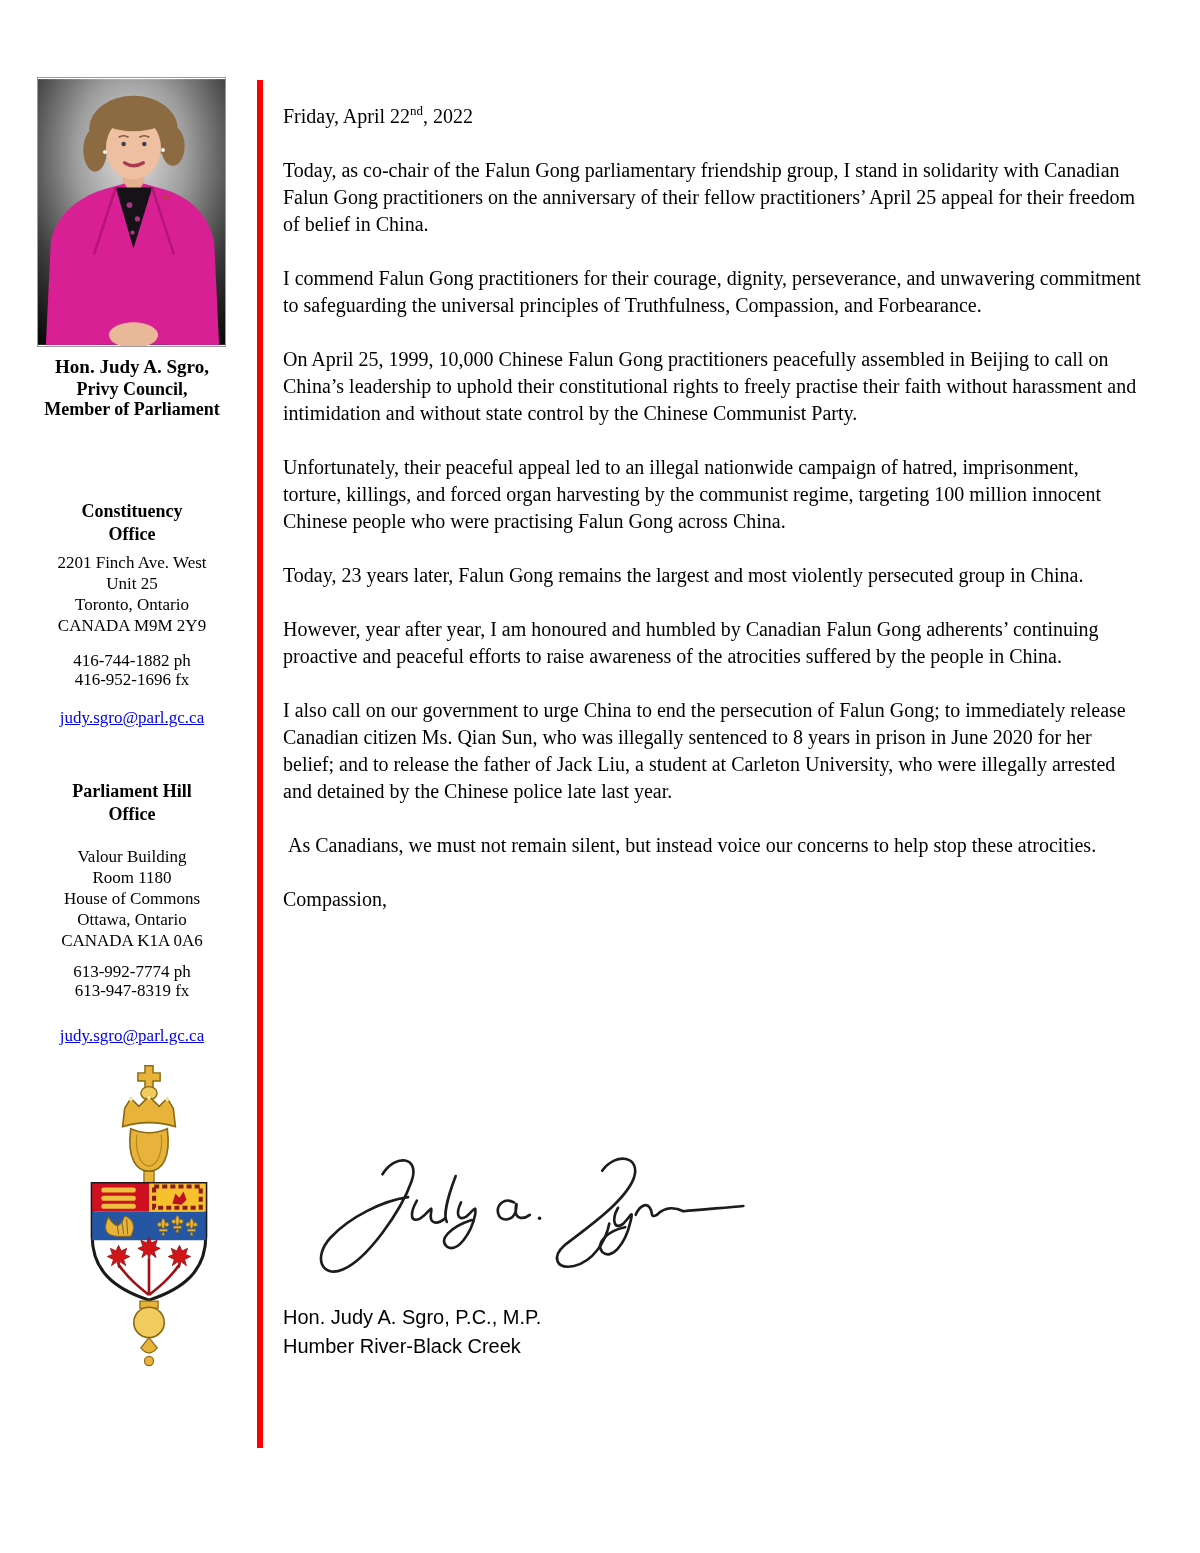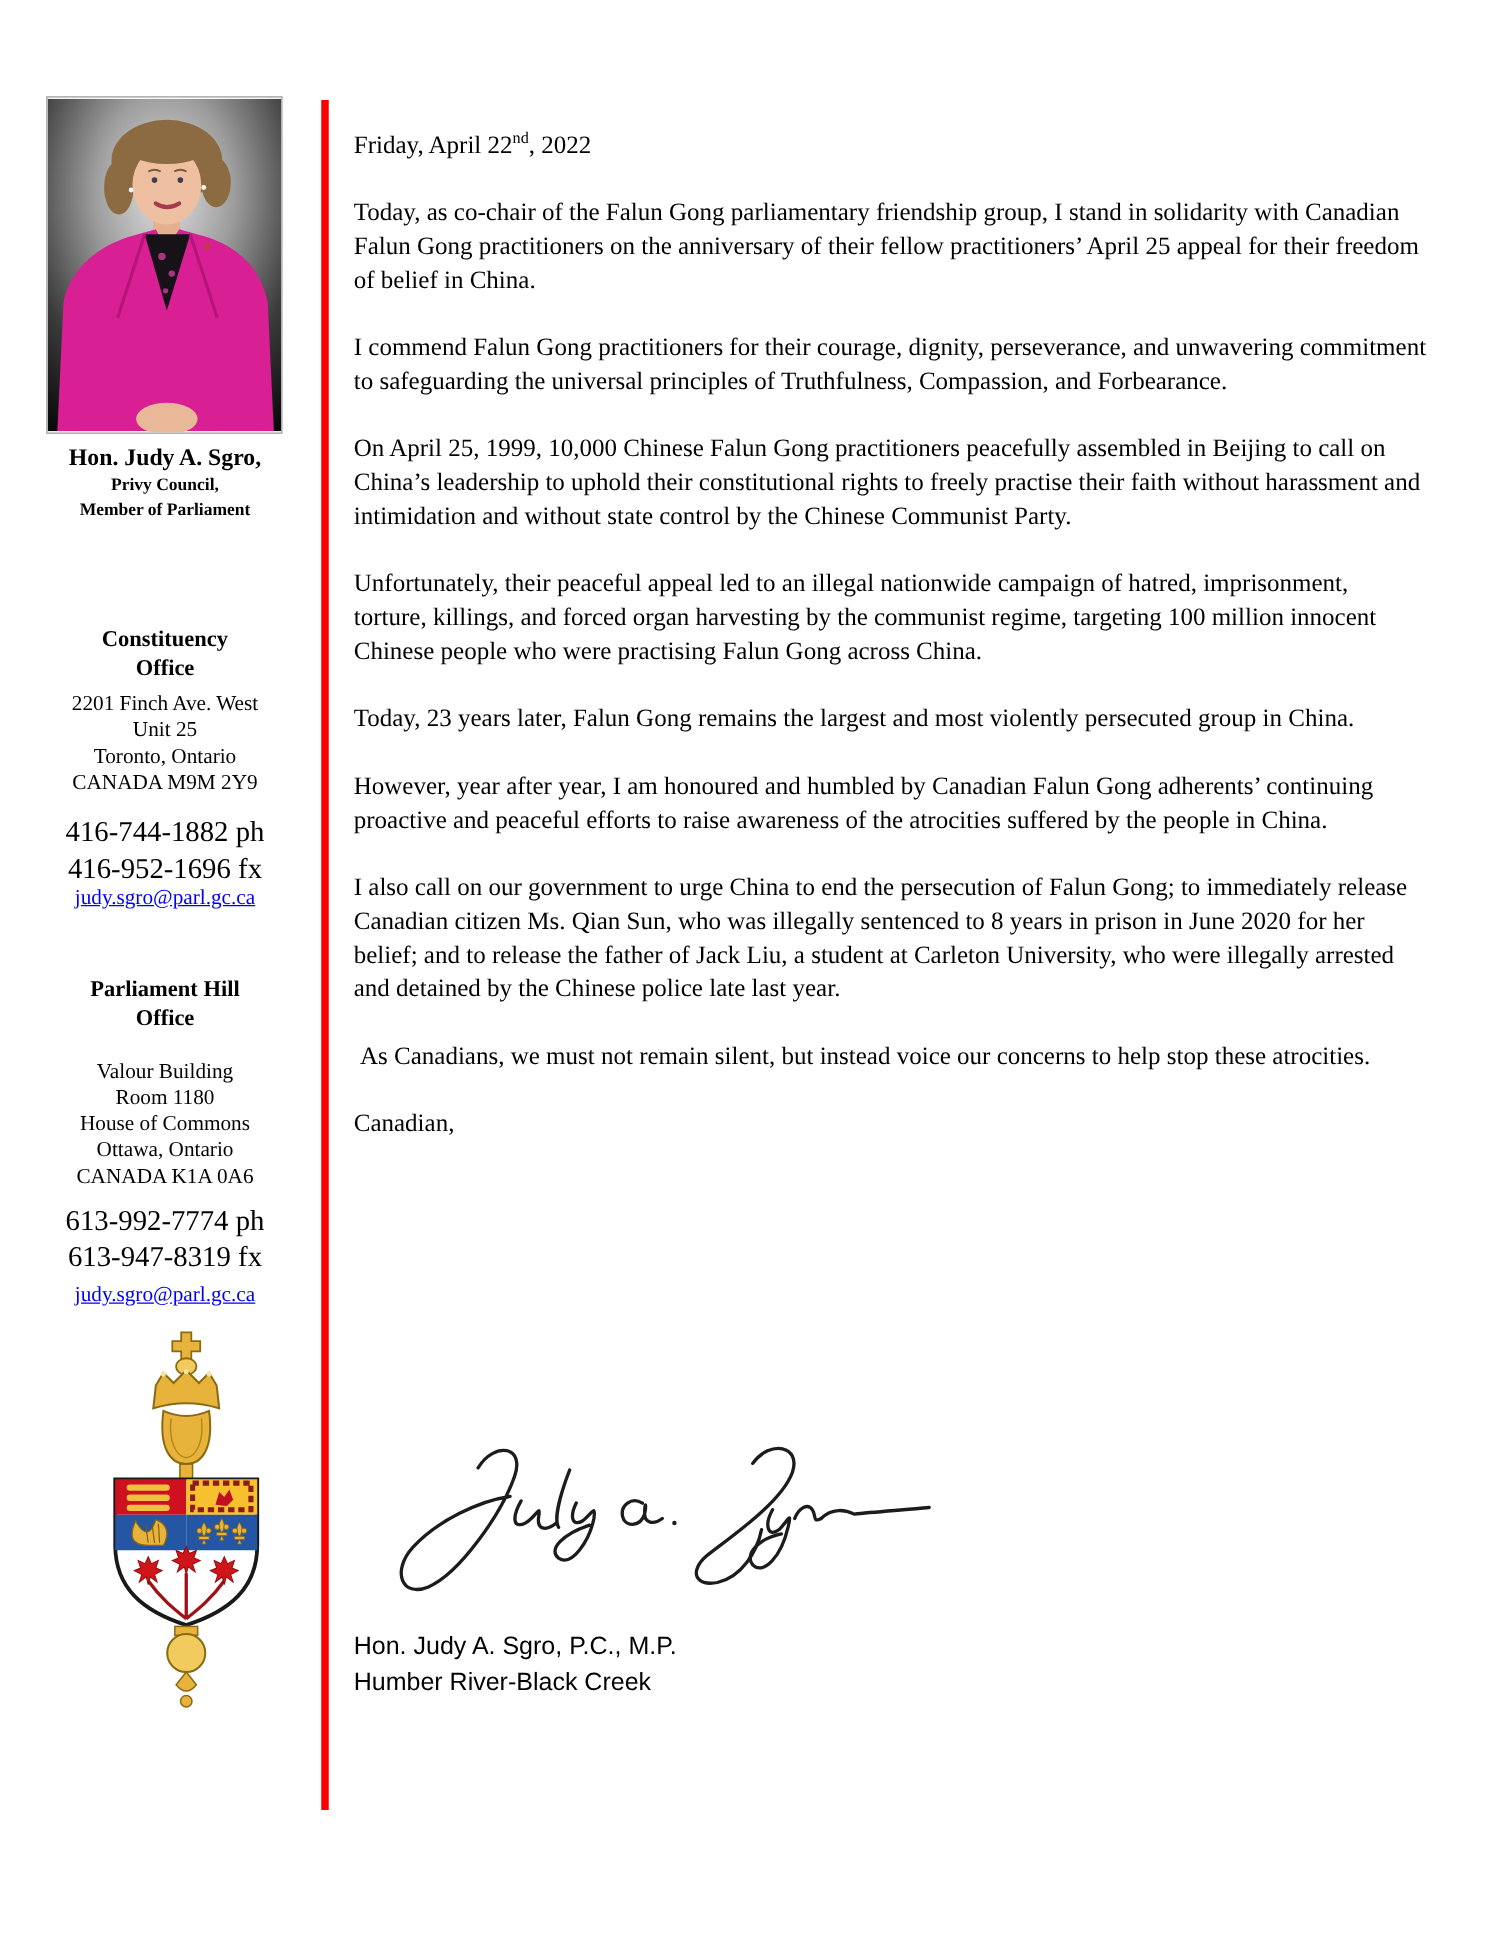--- a/index.html
+++ b/index.html
@@ -19,25 +19,25 @@
     border: 1px solid #9a9a9a;
     box-sizing: border-box;
     overflow: hidden;
   }
   .sidebar-block {
     position: absolute; left: 24px; width: 216px;
     text-align: center;
     font-family: "Liberation Serif", "DejaVu Serif", serif;
   }
   .name-main   { font-weight: bold; font-size: 19px; line-height: 24px; }
-  .name-sub    { font-weight: bold; font-size: 14px; line-height: 20px; }
+  .name-sub    { font-weight: bold; font-size: 18px; line-height: 20px; }
   .name-riding { font-weight: bold; font-size: 20px; line-height: 26px; }
   .office-heading { font-weight: bold; font-size: 18px; line-height: 23px; white-space: pre-line; }
   .office-address { font-size: 17px; line-height: 21px; white-space: pre-line; }
-  .office-phones  { font-size: 23px; line-height: 29px; white-space: pre-line; }
+  .office-phones  { font-size: 17px; line-height: 19px; white-space: pre-line; }
   .email-link {
     font-size: 17px;
     color: #0000ee;
     text-decoration: underline;
     cursor: pointer;
   }
   .crest-holder { position: absolute; left: 78px; top: 1062px; width: 142px; height: 318px; }
 
   
   .red-divider {
@@ -220,21 +220,21 @@
       <p>Today, as co-chair of the Falun Gong parliamentary friendship group, I stand in solidarity with Canadian Falun Gong practitioners on the anniversary of their fellow practitioners’ April 25 appeal for their freedom of belief in China.</p>
       <p>I commend Falun Gong practitioners for their courage, dignity, perseverance, and unwavering commitment to safeguarding the universal principles of Truthfulness, Compassion, and Forbearance.</p>
       <p>On April 25, 1999, 10,000 Chinese Falun Gong practitioners peacefully assembled in Beijing to call on China’s leadership to uphold their constitutional rights to freely practise their faith without harassment and intimidation and without state control by the Chinese Communist Party.</p>
       <p>Unfortunately, their peaceful appeal led to an illegal nationwide campaign of hatred, imprisonment, torture, killings, and forced organ harvesting by the communist regime, targeting 100 million innocent Chinese people who were practising Falun Gong across China.</p>
       <p>Today, 23 years later, Falun Gong remains the largest and most violently persecuted group in China.</p>
       <p>However, year after year, I am honoured and humbled by Canadian Falun Gong adherents’ continuing proactive and peaceful efforts to raise awareness of the atrocities suffered by the people in China.</p>
       <p>I also call on our government to urge China to end the persecution of Falun Gong; to immediately release Canadian citizen Ms. Qian Sun, who was illegally sentenced to 8 years in prison in June 2020 for her belief; and to release the father of Jack Liu, a student at Carleton University, who were illegally arrested and detained by the Chinese police late last year.</p>
       <p> As Canadians, we must not remain silent, but instead voice our concerns to help stop these atrocities.</p>
     </div>
 
-  <div class="letter-closing">Canadian,</div>
+  <div class="letter-closing">Compassion,</div>
 </div>
 
 <div class="signature-holder">
   <svg width="470" height="150" viewBox="0 0 520 170">
     <g fill="none" stroke="#1c1c1c" stroke-width="3" stroke-linecap="round">
 
       <path d="M 103,32 C 118,8 146,12 136,40 C 124,74 86,128 58,140 C 34,150 24,126 44,104 C 66,80 104,62 132,58"></path>
       <path d="M 142,62 C 134,76 134,88 146,82 C 156,76 160,64 158,76 C 156,88 164,90 174,82"></path>
       <path d="M 186,34 C 176,60 172,80 176,86"></path>
       <path d="M 192,64 C 186,76 188,86 198,80 C 206,74 210,64 208,78 C 204,98 188,122 176,114 C 166,106 180,92 204,84"></path>

